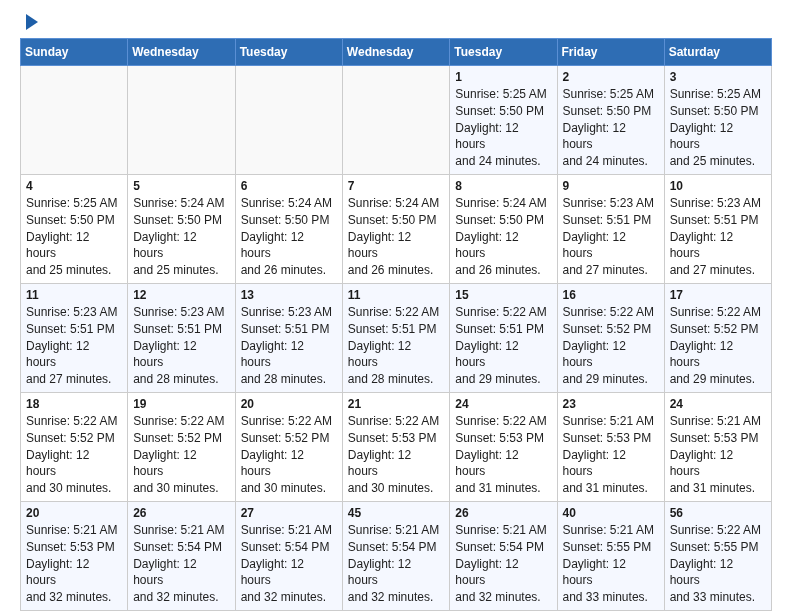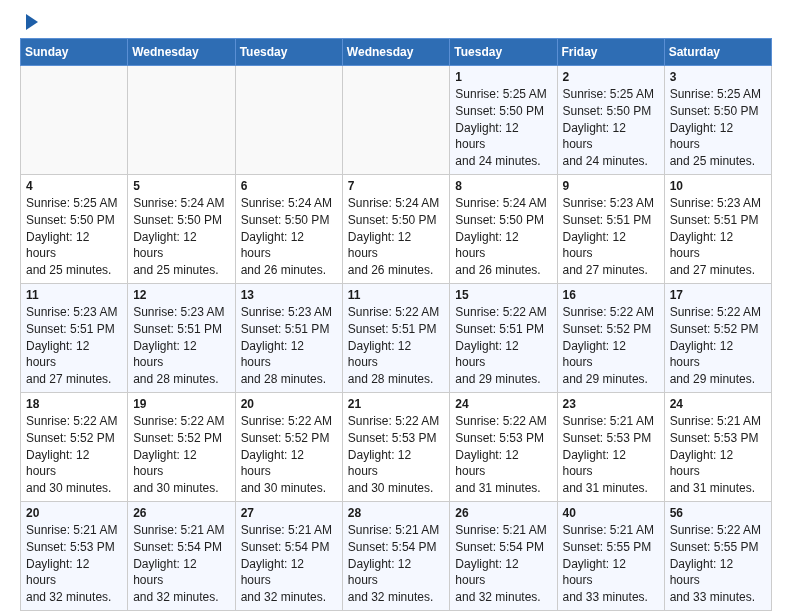--- a/index.html
+++ b/index.html
@@ -328,21 +328,21 @@
 and 32 minutes.</div>
         </td>
         <td>
           <span class="day-num">27</span>
           <div class="day-info" style="white-space: pre-line;">Sunrise: 5:21 AM
 Sunset: 5:54 PM
 Daylight: 12 hours
 and 32 minutes.</div>
         </td>
         <td>
-          <span class="day-num">28</span>
+          <span class="day-num">45</span>
           <div class="day-info" style="white-space: pre-line;">Sunrise: 5:21 AM
 Sunset: 5:54 PM
 Daylight: 12 hours
 and 32 minutes.</div>
         </td>
         <td>
           <span class="day-num">26</span>
           <div class="day-info" style="white-space: pre-line;">Sunrise: 5:21 AM
 Sunset: 5:54 PM
 Daylight: 12 hours

